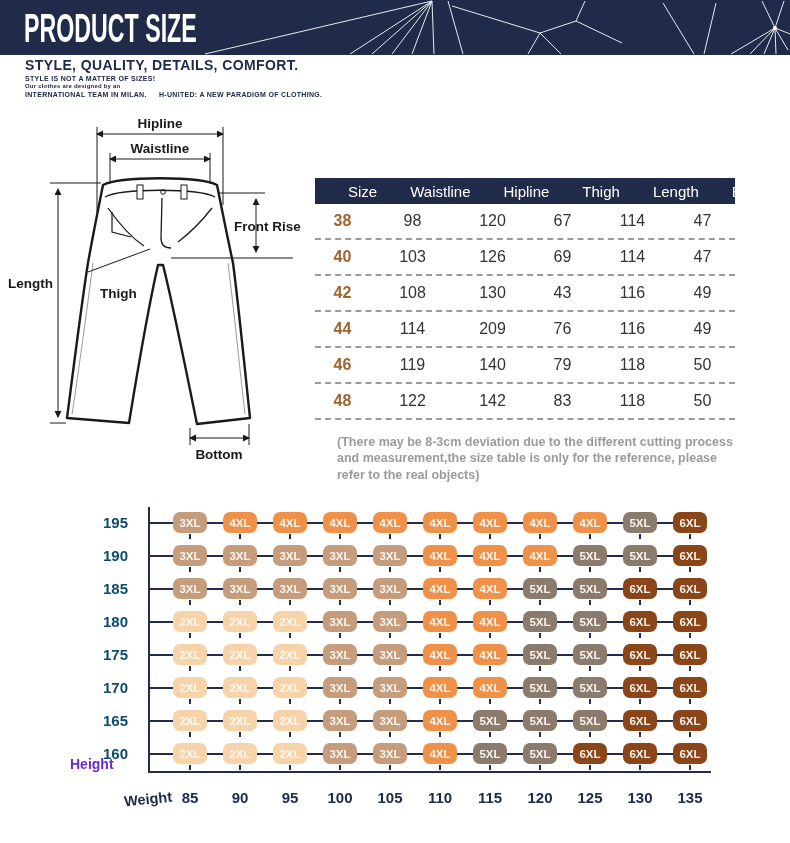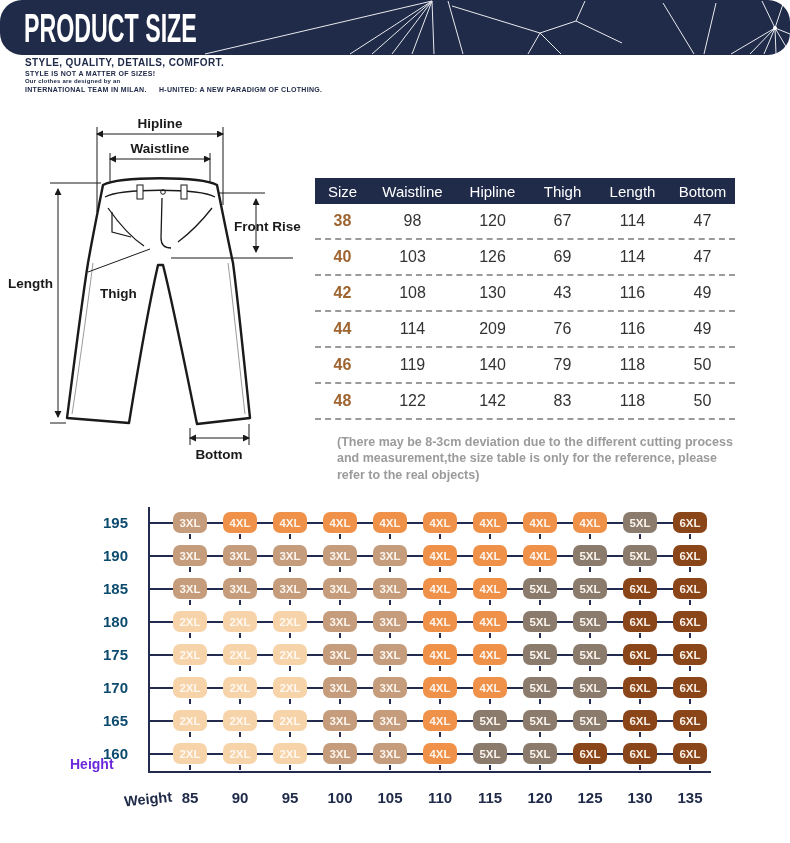--- a/index.html
+++ b/index.html
@@ -1,41 +1,41 @@
 <!DOCTYPE html>
 <html><head>
 <meta charset="utf-8">
 <style>
   html,body{margin:0;padding:0;background:#fff;}
   .page{position:relative;width:790px;height:843px;background:#fff;overflow:hidden;
         font-family:"Liberation Sans",sans-serif;}
 
   
-  .banner{position:absolute;left:0;top:0;width:790px;height:55px;background:#202b4a;border-radius:22px;}
+  .banner{position:absolute;left:0;top:0;width:790px;height:55px;background:#202b4a;}
   .banner svg{position:absolute;left:0;top:0;}
   .banner h1{position:absolute;left:24px;top:3px;margin:0;color:#fff;font-size:40px;
              font-weight:bold;letter-spacing:0px;transform:scaleX(.58);transform-origin:left center;
              white-space:nowrap;line-height:50px;}
 
   
   .subheader{position:absolute;left:25px;top:57px;color:#202b4a;}
-  .sh1{font-size:10px;font-weight:bold;letter-spacing:.4px;}
+  .sh1{font-size:14px;font-weight:bold;letter-spacing:.4px;}
   .sh2{font-size:7px;font-weight:bold;margin-top:2px;letter-spacing:.3px;}
   .sh3{font-size:6px;font-weight:bold;margin-top:1px;letter-spacing:.2px;}
   .sh4{font-size:7px;font-weight:bold;margin-top:2px;letter-spacing:.3px;}
   .sh4 .part2{margin-left:10px;}
 
   
   .pants{position:absolute;left:0;top:100px;}
   .pants text{font-family:"Liberation Sans",sans-serif;font-size:13.5px;font-weight:bold;fill:#1a1a1a;}
 
   
   .size-table{position:absolute;left:315px;top:178px;width:420px;}
   .t-head{display:flex;background:#202b4a;height:26px;align-items:center;}
-  .h-cell{color:#fff;font-size:15px;text-align:center;}
+  .h-cell{color:#fff;font-size:15px;text-align:left;margin-left:33px;}
   .t-row{display:flex;height:34px;align-items:center;border-bottom:2px dashed #9a9a9a;}
   .t-cell{font-size:16px;text-align:center;color:#333;}
   .t-cell.c0{font-weight:bold;color:#9e6531;}
   .c0{width:55px;} .c1{width:85px;} .c2{width:75px;} .c3{width:65px;} .c4{width:75px;} .c5{width:65px;}
 
   .note{position:absolute;left:337px;top:434px;width:402px;margin:0;color:#9b9b9b;
         font-size:12.5px;font-weight:bold;line-height:1.3;}
 
   
   .matrix{position:absolute;left:0;top:506px;width:790px;height:330px;}

